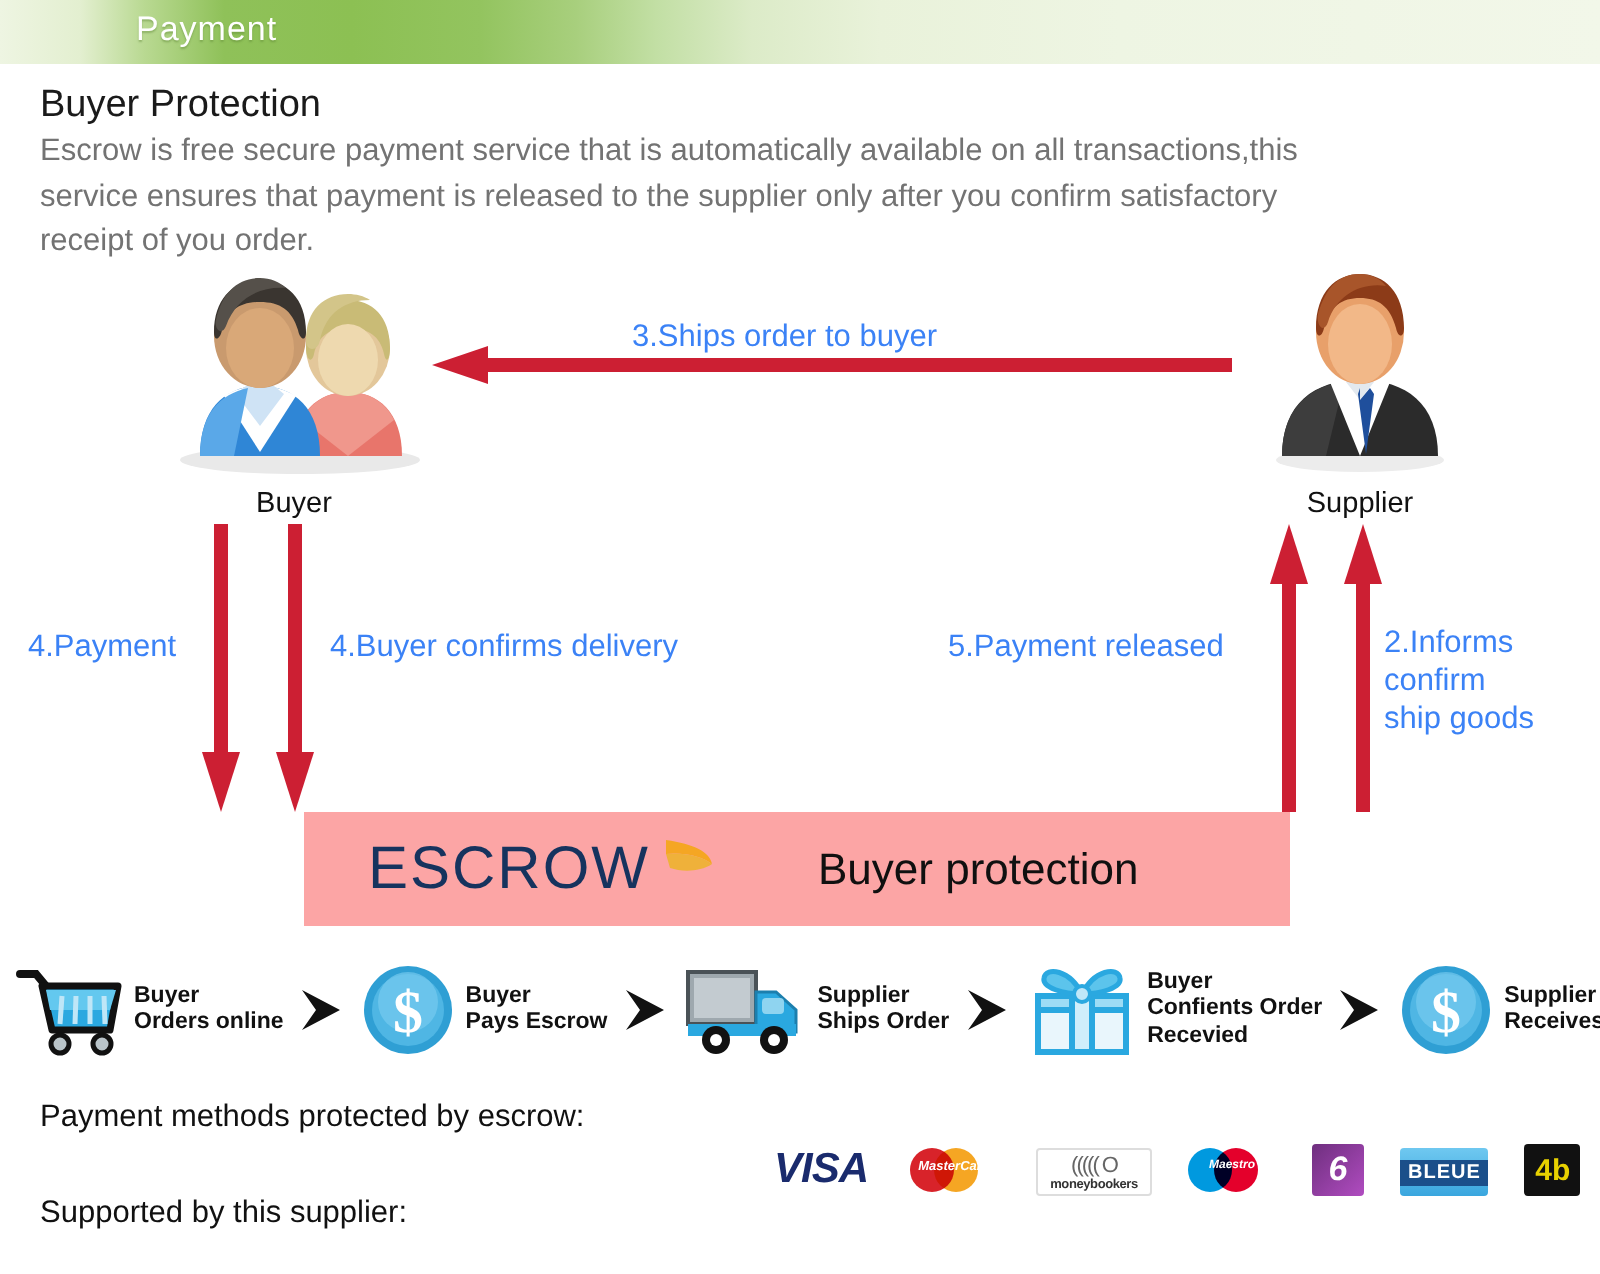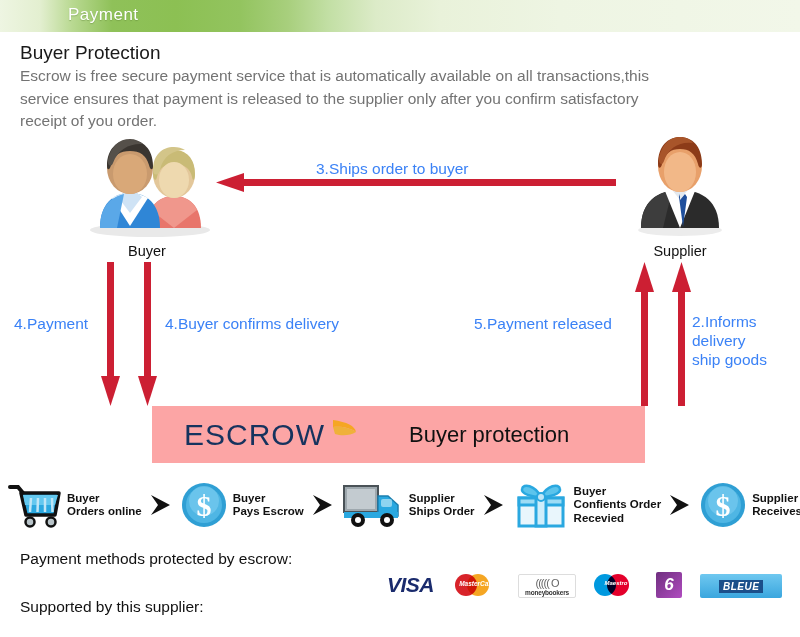--- a/index.html
+++ b/index.html
@@ -77,22 +77,22 @@
   .mb b { font-size: 6.5px; color: #333; letter-spacing: -.2px; }
   .mb u { font-size: 11px; color: #666; text-decoration: none; letter-spacing: -1px; }
   .maestro { width: 44px; position: relative; }
   .maestro i { position: absolute; top: 2px; width: 22px; height: 22px; border-radius: 50%; }
   .maestro i.l { left: 0px; background: #0099df; }
   .maestro i.r { left: 13px; background: #e4002b; mix-blend-mode: multiply; }
   .maestro span { position: absolute; left: 0; top: 8px; width: 44px; text-align: center;
                   font-size: 6px; color: #fff; font-weight: bold; font-style: italic; z-index: 3; }
   .purple { width: 26px; height: 26px; background: linear-gradient(135deg,#6f2f7f,#b04cc0);
             color: #fff; font-size: 17px; font-weight: bold; font-style: italic; }
-  .bleue { height: 24px; background: linear-gradient(#6fc8f0,#3aa6de); padding: 0 19px;
-           flex-direction: column; justify-content: center; font-style: italic; }
+  .bleue { height: 24px; background: linear-gradient(#6fc8f0,#3aa6de); padding: 0 0;
+           flex-direction: column; justify-content: center; }
   .bleue b { background: #1b4f8a; color: #fff; font-size: 10px; font-weight: bold;
              padding: 1px 4px; letter-spacing: .5px; }
   .yblack { width: 28px; height: 26px; background: #111; color: #e8d100;
             font-size: 15px; font-weight: bold; }
   .pink6 { width: 26px; height: 26px; background: linear-gradient(135deg,#d9386e,#a81d4c);
            color: #fff; font-size: 15px; font-weight: bold; font-style: italic; }
   .cartasi { flex-direction: column; justify-content: center; }
   .cartasi i { width: 12px; height: 9px; border-radius: 50% 50% 45% 45%;
                background: radial-gradient(#e8c252,#c79a22); display: block; }
   .cartasi b { font-size: 10px; color: #6b5a1d; font-weight: bold; letter-spacing: -.2px; }
@@ -178,21 +178,21 @@
   <svg class="arrow-v" style="left:671px; top:262px;" width="22" height="144">
     <rect x="7" y="22" width="7" height="122" fill="#cc1f33"></rect>
     <polygon points="10.5,0 1,30 20,30" fill="#cc1f33"></polygon>
   </svg>
 
   <div class="arrow-label" style="left:14px; top:314px;">4.Payment</div>
   <div class="arrow-label" style="left:165px; top:314px;">4.Buyer confirms delivery</div>
   <div class="arrow-label" style="left:474px; top:314px;">5.Payment released</div>
   <div class="arrow-label" style="left:692px; top:312px;">
     <div>2.Informs</div>
-    <div>delivery</div>
+    <div>confirm</div>
     <div>ship goods</div>
   </div>
 
   <div class="escrow-bar">
     <div class="escrow-word">ESCROW</div>
     <svg width="30" height="30" viewBox="0 0 30 30" style="margin-left:4px;margin-top:-8px">
       <path d="M4 4 C18 6, 26 10, 27 16 C22 12, 12 10, 4 11 Z" fill="#f5a623"></path>
       <path d="M4 11 C12 10, 22 12, 27 16 C21 20, 12 20, 6 18 Z" fill="#efb13a"></path>
     </svg>
     <div class="escrow-sub">Buyer protection</div>

